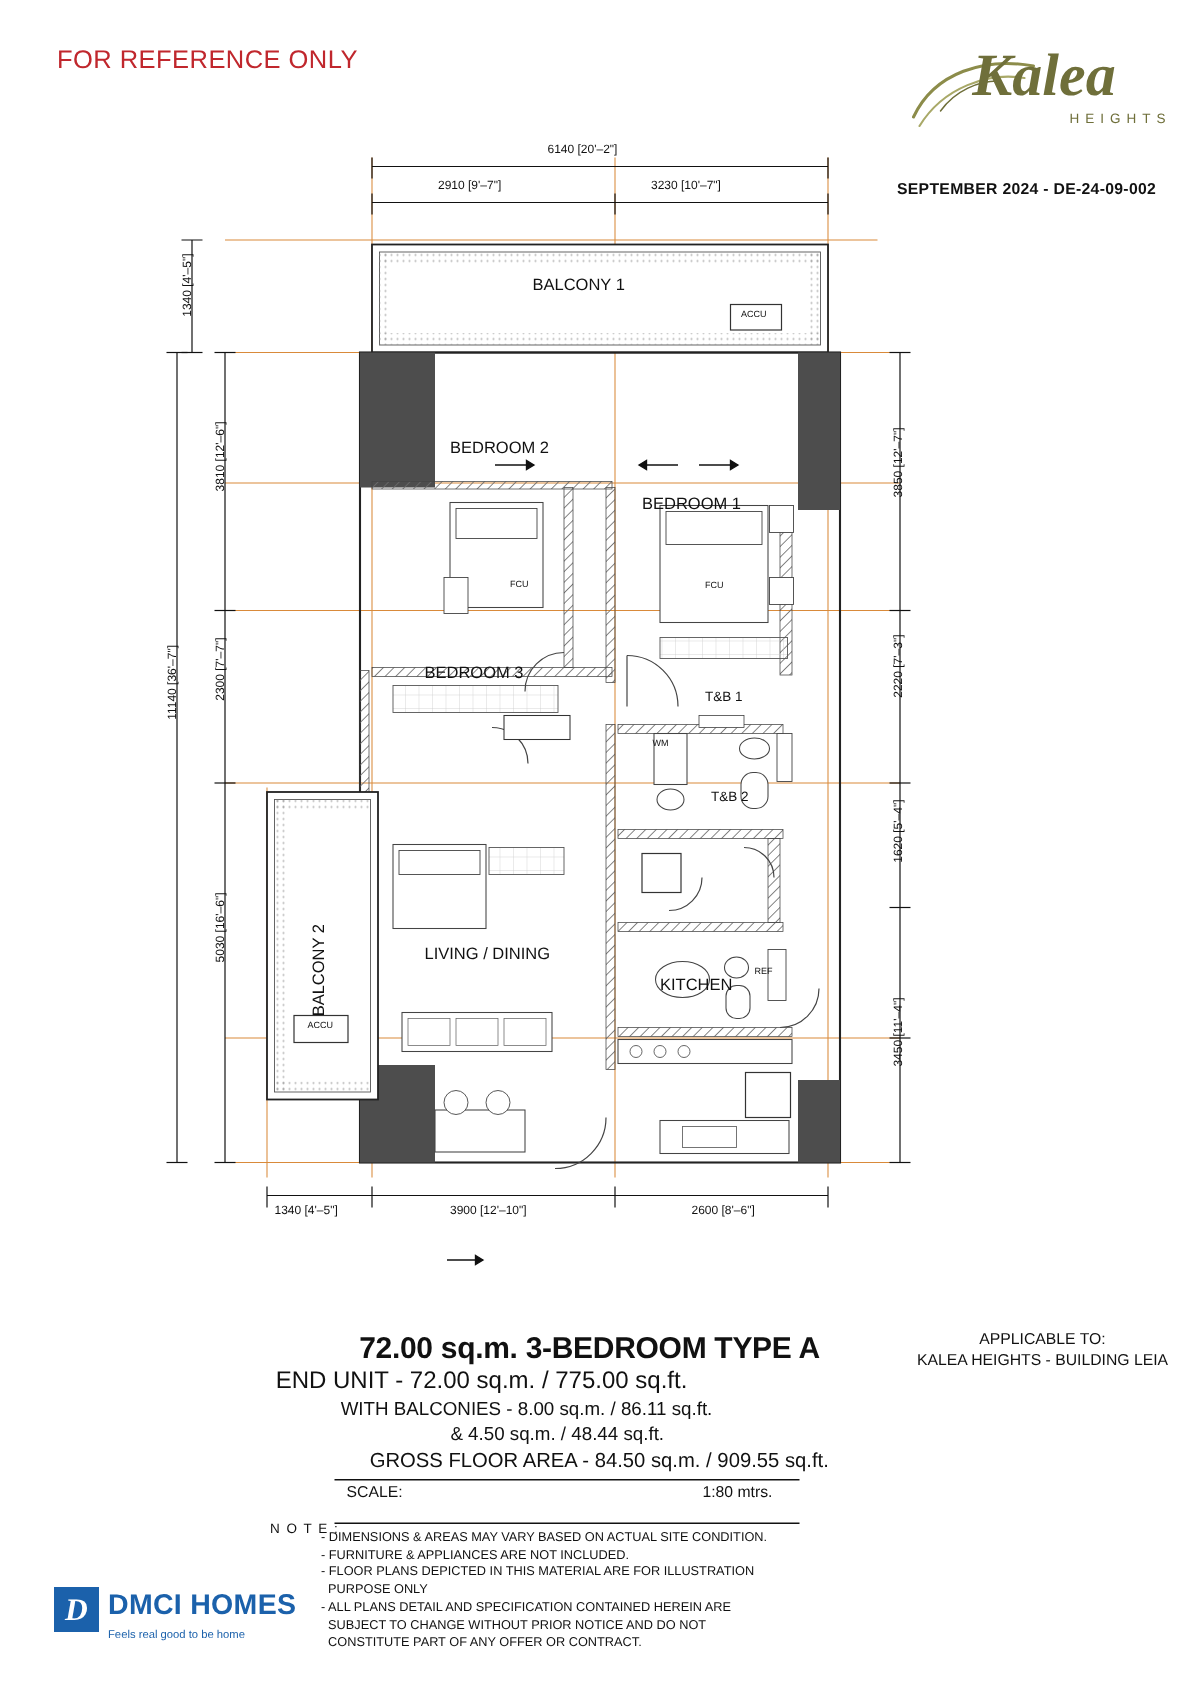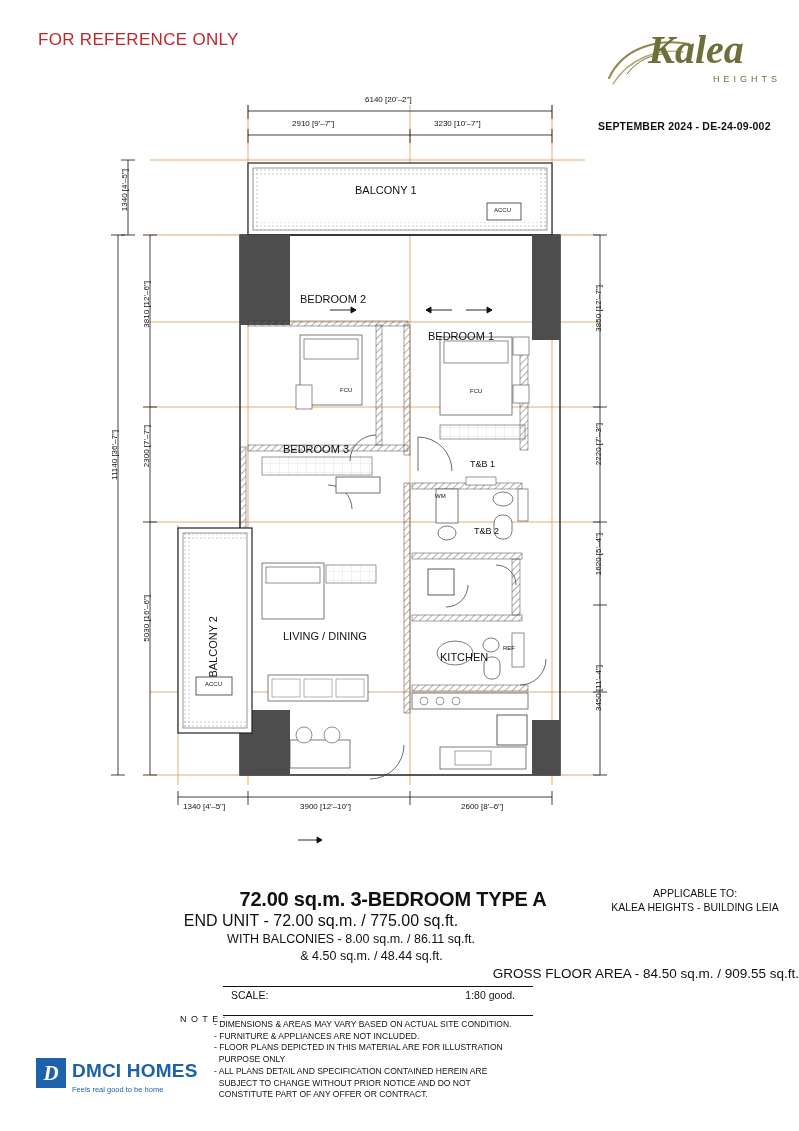--- a/index.html
+++ b/index.html
@@ -39,21 +39,21 @@
   .room-lbl.v{writing-mode:vertical-rl;transform:rotate(180deg);font-size:11px;}
   .tiny{font-size:6px;color:#111;}
   
   #title-main{
     left:0;top:888px;width:786px;text-align:center;
     font-size:20px;font-weight:bold;letter-spacing:-.2px;
   }
   #title-sub1{left:0;top:912px;width:642px;text-align:center;font-size:16px;}
   #title-sub2{left:0;top:932px;width:702px;text-align:center;font-size:12.5px;}
   #title-sub3{left:0;top:949px;width:743px;text-align:center;font-size:12.5px;}
-  #title-sub4{left:0;top:966px;width:799px;text-align:right;font-size:13.5px;}
+  #title-sub4{left:0;top:966px;width:799px;text-align:center;font-size:13.5px;}
   #scale-row{
     left:223px;top:986px;width:310px;border-top:1px solid #111;border-bottom:1px solid #111;
     font-size:10.5px;padding:14px 0;
   }
   #scale-row .l{position:absolute;left:8px;top:2px;}
   #scale-row .r{position:absolute;right:18px;top:2px;}
   #applicable{
     left:600px;top:886px;width:190px;text-align:center;font-size:10.5px;line-height:1.35;
   }
   #note-label{left:180px;top:1014px;font-size:9px;letter-spacing:1px;}
@@ -321,21 +321,21 @@
 </div>
 
 <div class="abs" id="title-main">72.00 sq.m. 3-BEDROOM TYPE A</div>
 <div class="abs" id="title-sub1">END UNIT - 72.00 sq.m. / 775.00 sq.ft.</div>
 <div class="abs" id="title-sub2">WITH BALCONIES - 8.00 sq.m. / 86.11 sq.ft.</div>
 <div class="abs" id="title-sub3">&amp; 4.50 sq.m. / 48.44 sq.ft.</div>
 <div class="abs" id="title-sub4">GROSS FLOOR AREA - 84.50 sq.m. / 909.55 sq.ft.</div>
 
 <div class="abs" id="scale-row">
   <span class="l">SCALE:</span>
-  <span class="r">1:80 good.</span>
+  <span class="r">1:80 mtrs.</span>
 </div>
 
 <div class="abs" id="applicable">
   <div>APPLICABLE TO:</div>
   <div>KALEA HEIGHTS - BUILDING LEIA</div>
 </div>
 
 <div class="abs" id="note-label">N O T E :</div>
 <div class="abs" id="notes">
   <div>- DIMENSIONS &amp; AREAS MAY VARY BASED ON ACTUAL SITE CONDITION.</div>

